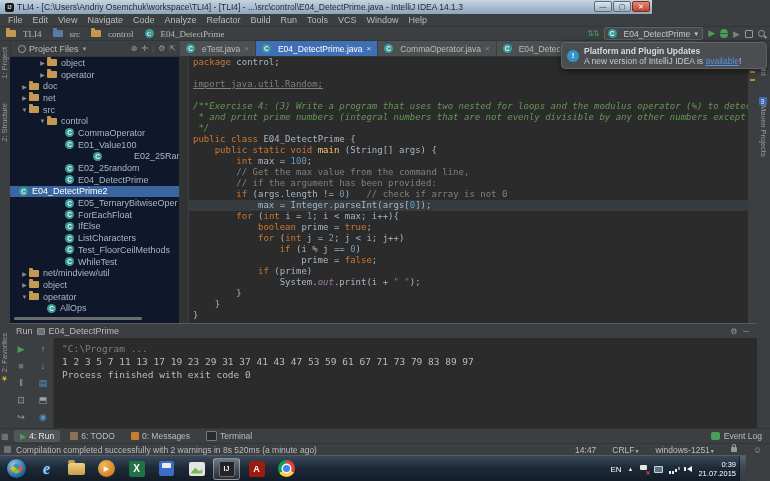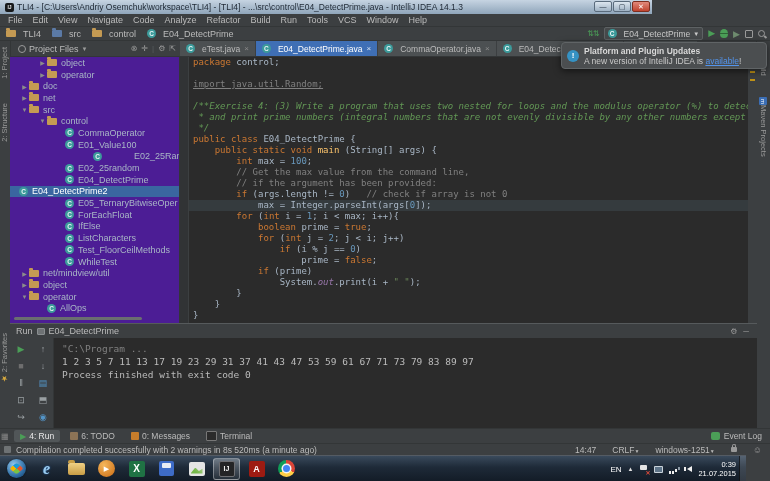--- a/index.html
+++ b/index.html
@@ -55,21 +55,21 @@
   .stripe-left{left:0;top:41px;width:10px;height:402px;background:#3C3F41;border-right:1px solid #333637;}
   .stripe-right{right:0;top:41px;width:13px;height:402px;background:#3C3F41;border-left:1px solid #333637;}
   .vlabel{position:absolute;writing-mode:vertical-rl;transform:rotate(180deg);font-size:7.5px;color:#9A9A9A;
           letter-spacing:0;white-space:nowrap;left:0px;}
   .vlabel-r{position:absolute;writing-mode:vertical-rl;font-size:7.5px;color:#9A9A9A;white-space:nowrap;right:2px;}
   .star{color:#D7A93E;font-size:8px;}
   .m-ic{display:inline-block;width:8px;height:8px;background:#3B6EB5;color:#fff;font-size:6px;line-height:8px;
         text-align:center;border-radius:1px;}
 
   
-  .project-panel{left:10px;top:57px;width:170px;height:266px;background:#4c1d95;overflow:hidden;border-right:1px solid #333637;box-sizing:border-box;}
+  .project-panel{left:10px;top:57px;width:170px;height:266px;background:#0f172a;overflow:hidden;border-right:1px solid #333637;box-sizing:border-box;}
   .tree-row{display:flex;align-items:center;height:11.7px;white-space:nowrap;color:#A9B7C6;font-size:9px;}
   .tree-row.selected{background:#3A66A0;color:#FFFFFF;}
   .tw-arrow{width:9px;flex:none;color:#8C8C8C;font-size:6px;text-align:center;}
   .fold{position:relative;width:10px;height:7px;background:#C49A53;border-radius:1px;flex:none;margin-right:4px;}
   .fold:before{content:"";position:absolute;top:-2px;left:0;width:4px;height:2px;background:#C49A53;border-radius:1px 1px 0 0;}
   .fold.blue{background:#5B7AA6;}  .fold.blue:before{background:#5B7AA6;}
   .cls{width:9px;height:9px;border-radius:50%;background:#3C9B9B;color:#EAF6F6;font-size:6.5px;line-height:9px;
        text-align:center;flex:none;margin-right:4px;font-weight:bold;}
   .tree-scroll{position:absolute;left:4px;bottom:3px;width:128px;height:3px;background:#6A6E70;border-radius:2px;}
 
@@ -213,21 +213,21 @@
       <span class="menu-item">Refactor</span>
       <span class="menu-item">Build</span>
       <span class="menu-item">Run</span>
       <span class="menu-item">Tools</span>
       <span class="menu-item">VCS</span>
       <span class="menu-item">Window</span>
       <span class="menu-item">Help</span>
     </div>
 
   <div class="abs navbar">
-    <span id="breadcrumb" style="display:flex;align-items:center;">
+    <span id="breadcrumb" style="display:flex;align-items:center;font-family:Liberation Serif, serif;">
         <span class="bc-item">
           <span class="fold"></span>
           <span>TLI4</span>
         </span>
         <span class="bc-item">
           <span class="fold blue"></span>
           <span>src</span>
         </span>
         <span class="bc-item">
           <span class="fold"></span>

